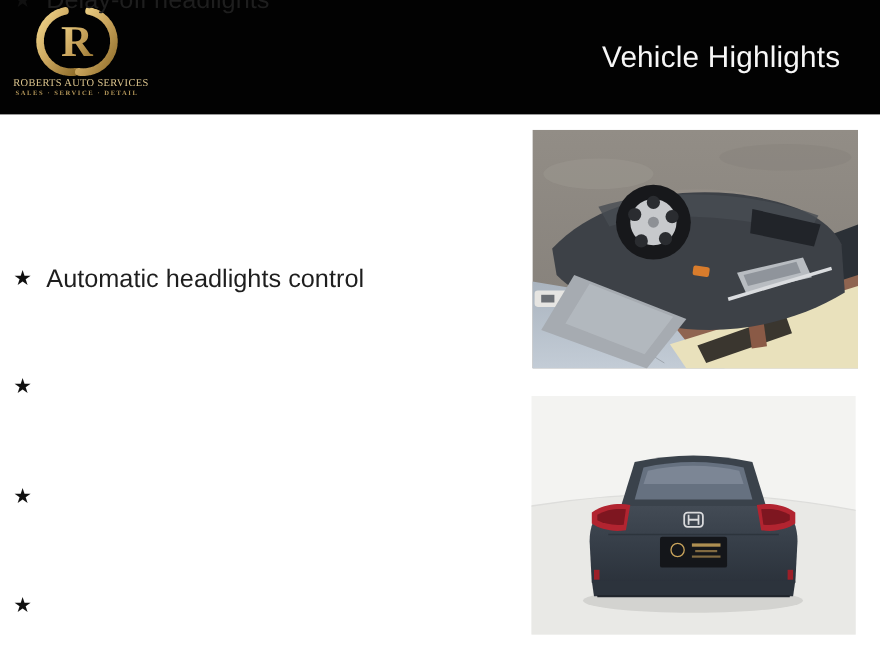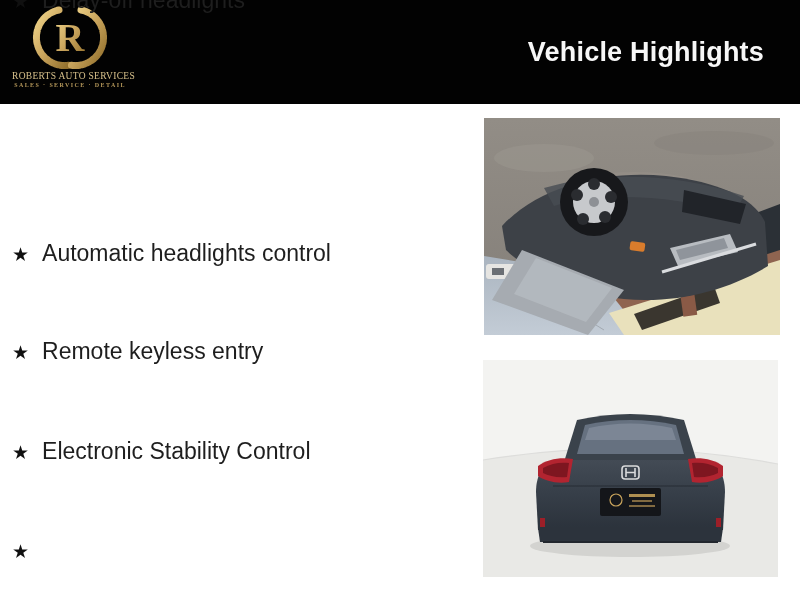--- a/index.html
+++ b/index.html
@@ -19,21 +19,21 @@
     font-family:"Liberation Serif", serif; font-size:9.5px; font-weight:normal;
     color:#d9c28c; letter-spacing:0.3px; white-space:nowrap; margin-top:-2px;
   }
   .logo-tagline {
     font-family:"Liberation Serif", serif; font-size:6px; font-weight:bold;
     color:#b4975a; letter-spacing:1.4px; white-space:nowrap; margin-top:1px;
   }
   .header-title {
     position:absolute; right:36px; top:0; height:104px;
     display:flex; align-items:center;
-    color:#f7f7f7; font-size:27px; font-weight:700; letter-spacing:0.2px;
+    color:#f7f7f7; font-size:27px; font-weight:400; letter-spacing:0.2px;
   }
   
   .hl-item {
     position:absolute; left:12px; transform:translateY(-50%);
     display:flex; align-items:center; gap:13px;
     color:#1e1e1e; font-size:23px; white-space:nowrap;
   }
   .hl-item:nth-of-type(1){ top:155px; }
   .hl-item:nth-of-type(2){ top:253px; }
   .hl-item:nth-of-type(3){ top:351px; }
@@ -71,25 +71,23 @@
     </div>
     <div class="header-title">Vehicle Highlights</div>
   </div>
 
   <div class="hl-item">
     <span class="hl-star">★</span>
     <span>Automatic headlights control</span>
   </div>
   <div class="hl-item">
     <span class="hl-star">★</span>
-    <span>Remote keyless entry</span>
-  </div>
-  <div class="hl-item">
-    <span class="hl-star">★</span>
-    <span>Electronic Stability Control</span>
+  </div>
+  <div class="hl-item">
+    <span class="hl-star">★</span>
   </div>
   <div class="hl-item">
     <span class="hl-star">★</span>
   </div>
   <div class="hl-item">
     <span class="hl-star">★</span>
     <span>Delay-off headlights</span>
   </div>
 
   <div class="photo-top">

